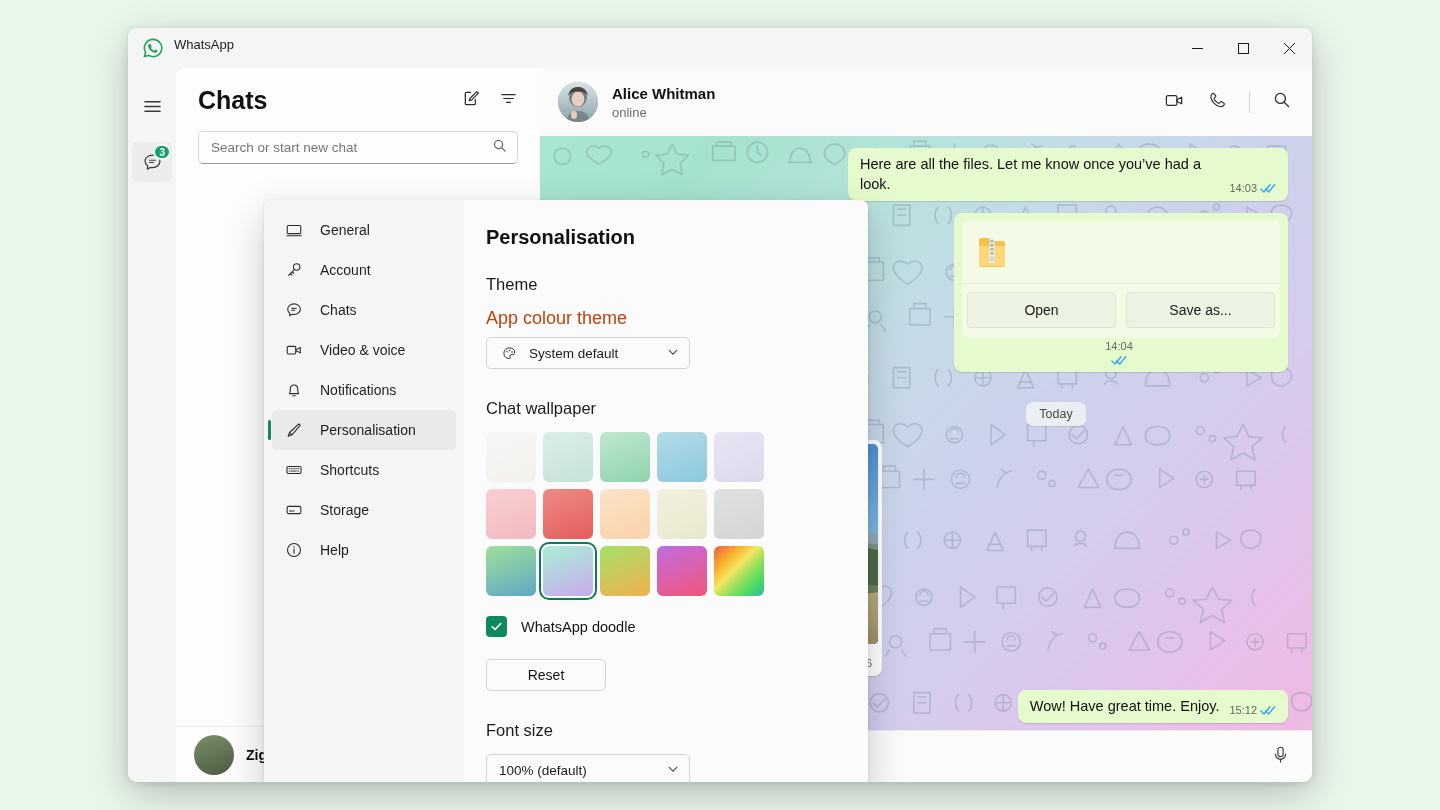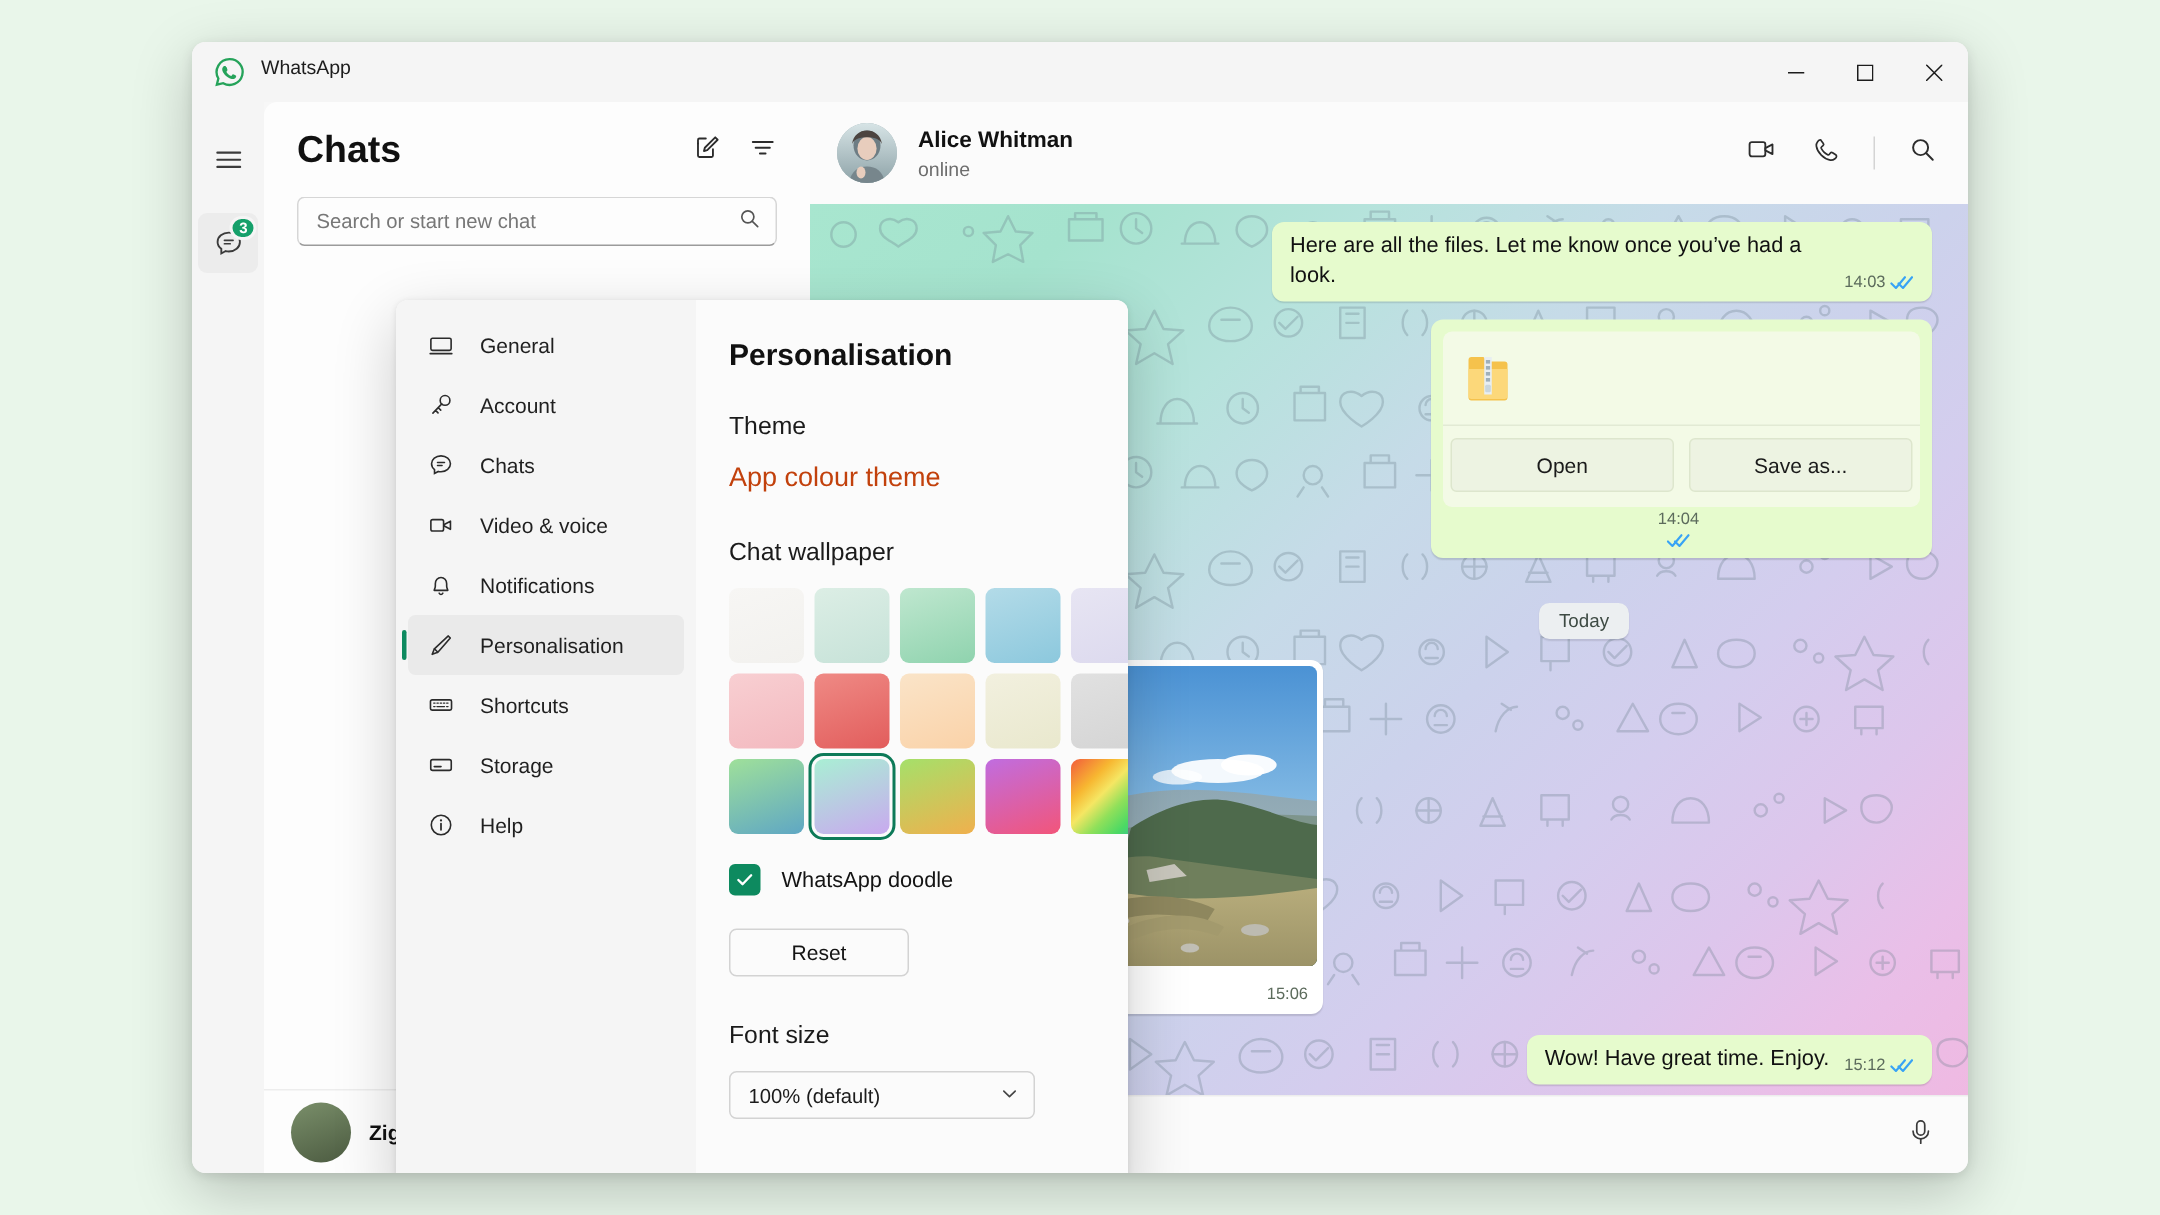--- a/index.html
+++ b/index.html
@@ -222,21 +222,21 @@
     flex: 1; border: none; outline: none; background: transparent;
     font-size: 14px; color: #2a2a2a;
     font-family: "Liberation Sans", sans-serif;
   }
   .composer input::placeholder { color: #767676; }
 
   
   .settings {
     position: absolute;
     left: 136px; top: 172px;
-    width: 488px; height: 600px;
+    width: 604px; height: 600px;
     background: #fbfbfb;
     border-radius: 8px;
     box-shadow: 0 14px 42px rgba(0,0,0,0.20), 0 1px 4px rgba(0,0,0,0.10);
     display: flex; overflow: hidden; z-index: 10;
   }
   .set-nav {
     width: 200px; flex: 0 0 200px;
     background: #f5f5f5;
     padding: 10px 8px 0 8px;
   }
@@ -742,20 +742,36 @@
         </span>
         <span>Help</span>
       </div>
     </div>
 
     <div class="set-main">
       <div class="set-h1">Personalisation</div>
 
       <div class="set-h2">Theme</div>
       <div class="set-label">App colour theme</div>
+      <div class="dropdown">
+        <span class="set-ico">
+          <svg width="17" height="17" viewBox="0 0 20 20">
+              <path d="M10 3.4c-3.7 0-6.6 2.8-6.6 6.3 0 3.6 2.7 6.2 6.1 6.2 1 0 1.6-.6 1.6-1.4 0-.4-.2-.7-.4-1-.2-.3-.3-.5-.3-.8 0-.7.6-1.2 1.4-1.2h1c2 0 3.4-1.3 3.4-3.2 0-2.8-2.7-4.9-6.2-4.9z" fill="none" stroke="currentColor" stroke-width="1.15"></path>
+              <circle cx="7.1" cy="8" r="0.95" fill="currentColor"></circle>
+              <circle cx="10.1" cy="6.4" r="0.95" fill="currentColor"></circle>
+              <circle cx="13" cy="8.2" r="0.95" fill="currentColor"></circle>
+            </svg>
+        </span>
+        <span class="dd-label">System default</span>
+        <span>
+          <svg width="12" height="12" viewBox="0 0 12 12">
+              <path d="M2.2 4.4L6 8.1l3.8-3.7" fill="none" stroke="#444" stroke-width="1.1" stroke-linecap="round" stroke-linejoin="round"></path>
+            </svg>
+        </span>
+      </div>
 
       <div class="sect">
         <div class="set-h2">Chat wallpaper</div>
         <div class="swatches" id="swatch-grid">
             <div class="sw" style="background: linear-gradient(160deg, rgb(247, 246, 244) 0%, rgb(242, 241, 238) 100%);"></div>
             <div class="sw" style="background: linear-gradient(160deg, rgb(220, 238, 229) 0%, rgb(198, 226, 216) 100%);"></div>
             <div class="sw" style="background: linear-gradient(160deg, rgb(191, 231, 207) 0%, rgb(143, 211, 174) 100%);"></div>
             <div class="sw" style="background: linear-gradient(160deg, rgb(179, 219, 232) 0%, rgb(140, 200, 221) 100%);"></div>
             <div class="sw" style="background: linear-gradient(160deg, rgb(231, 229, 243) 0%, rgb(220, 217, 238) 100%);"></div>
             <div class="sw" style="background: linear-gradient(160deg, rgb(248, 207, 210) 0%, rgb(243, 185, 191) 100%);"></div>

